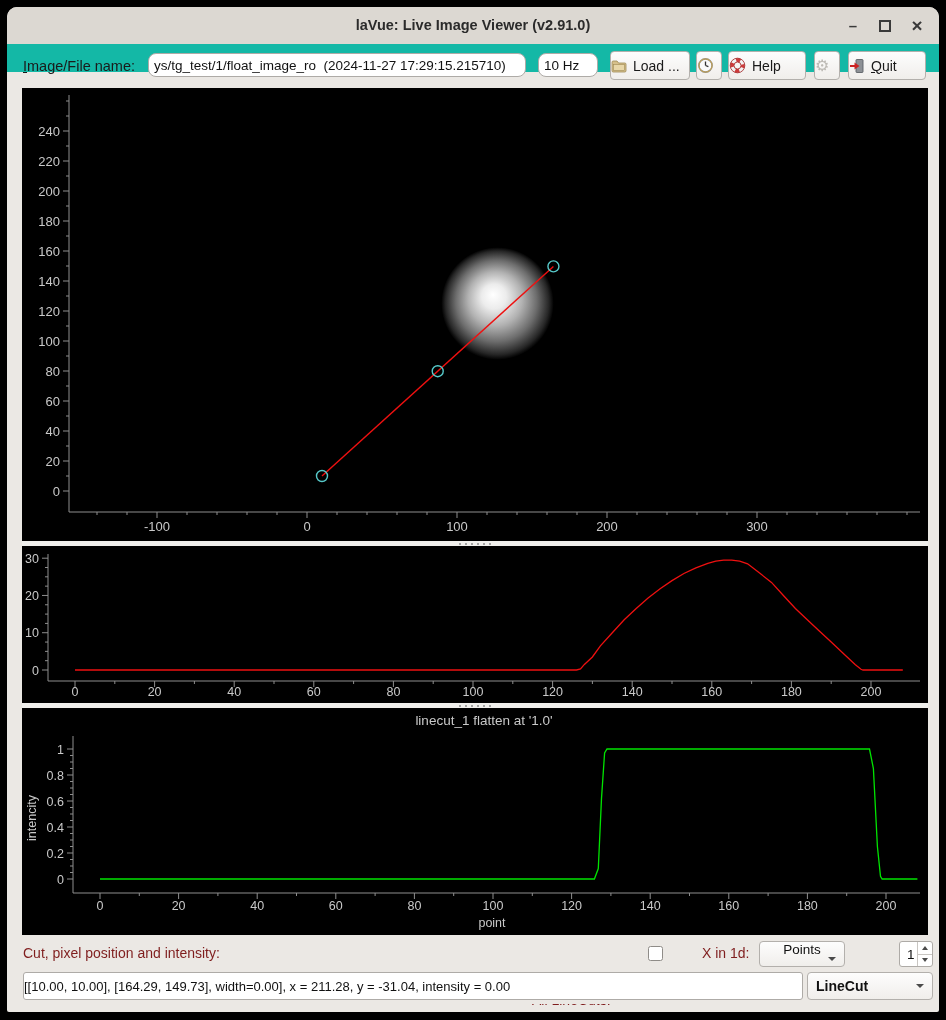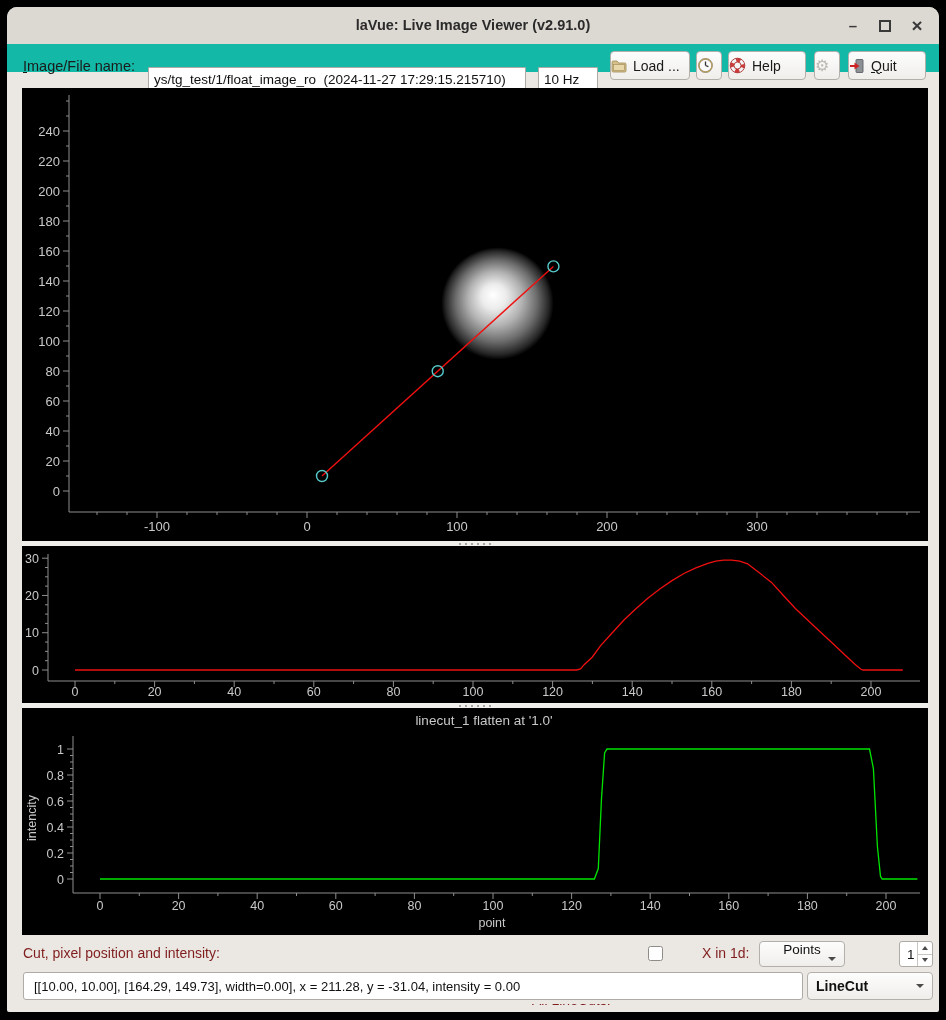--- a/index.html
+++ b/index.html
@@ -13,22 +13,22 @@
   .titlebar .title{position:absolute;left:0;right:0;top:0;height:37px;line-height:37px;
             text-align:center;font-size:14.5px;font-weight:bold;color:#2b2b2b;}
   .win-controls{position:absolute;right:6px;top:0;height:37px;display:flex;align-items:center;}
   .win-btn{width:32px;height:28px;display:flex;align-items:center;justify-content:center;
            color:#3a3a3a;font-weight:bold;font-size:15px;border-radius:3px;cursor:default;}
   .max-glyph{display:inline-block;width:8px;height:8px;border:2px solid #3a3a3a;}
   
   .toolbar{position:absolute;left:0;top:37px;right:0;height:28px;background:#14b8a6;}
   .toolbar .lbl{position:absolute;top:0;height:44px;line-height:44px;font-size:14.5px;color:#1a1a1a;}
   .tb-input{position:absolute;top:9px;height:24px;background:#fff;border:1px solid #aeaba7;
-            border-radius:1px;font-size:13.5px;color:#111;padding:0 5px;box-sizing:border-box;
-            font-family:"Liberation Sans",sans-serif;margin-top:14px;}
+            border-radius:8px;font-size:13.5px;color:#111;padding:0 5px;box-sizing:border-box;
+            font-family:"Liberation Sans",sans-serif;}
   .btn{position:absolute;top:7px;height:29px;display:flex;align-items:center;justify-content:flex-start;
        gap:6px;background:linear-gradient(#fdfdfd,#f0eeeb);border:1px solid #b3b0ac;
        border-radius:4px;font-size:14px;color:#1a1a1a;box-sizing:border-box;cursor:default;}
   .btn.icon-only{padding:0;}
   
   #plots{position:absolute;left:15px;top:81px;width:906px;height:847px;background:#000;}
   #plots svg{position:absolute;left:0;display:block;}
   .splitter{position:absolute;left:0;width:906px;height:5px;background:#f0efec;
             display:flex;align-items:center;justify-content:center;gap:4px;}
   .splitter i{width:2px;height:2px;border-radius:50%;background:#8a8a8a;display:block;}
@@ -46,21 +46,21 @@
         display:flex;box-sizing:border-box;}
   .spin .val{flex:1;font-size:13.5px;color:#111;display:flex;align-items:center;padding-left:7px;}
   .spin .arrows{width:14px;border-left:1px solid #c9c6c2;display:flex;flex-direction:column;}
   .spin .arrows span{flex:1;display:flex;align-items:center;justify-content:center;}
   .tri-up{width:0;height:0;border-left:3.5px solid transparent;border-right:3.5px solid transparent;
           border-bottom:4px solid #4a4a4a;}
   .tri-dn{width:0;height:0;border-left:3.5px solid transparent;border-right:3.5px solid transparent;
           border-top:4px solid #4a4a4a;}
   .row2{position:absolute;left:0;top:963px;right:0;height:34px;background:#ebe8e4;}
   .status-input{position:absolute;top:2px;height:28px;background:#fff;border:1px solid #aeaba7;
-          border-radius:3px;font-size:13px;color:#111;padding:0 10px;box-sizing:border-box;
+          border-radius:3px;font-size:13px;color:#111;padding:0 0;box-sizing:border-box;
           font-family:"Liberation Sans",sans-serif;}
   u.mn{text-decoration:underline;}
 </style>
 </head>
 <body>
 
 <div id="window">
 
   <div class="titlebar">
     <div class="title">laVue: Live Image Viewer (v2.91.0)</div>

